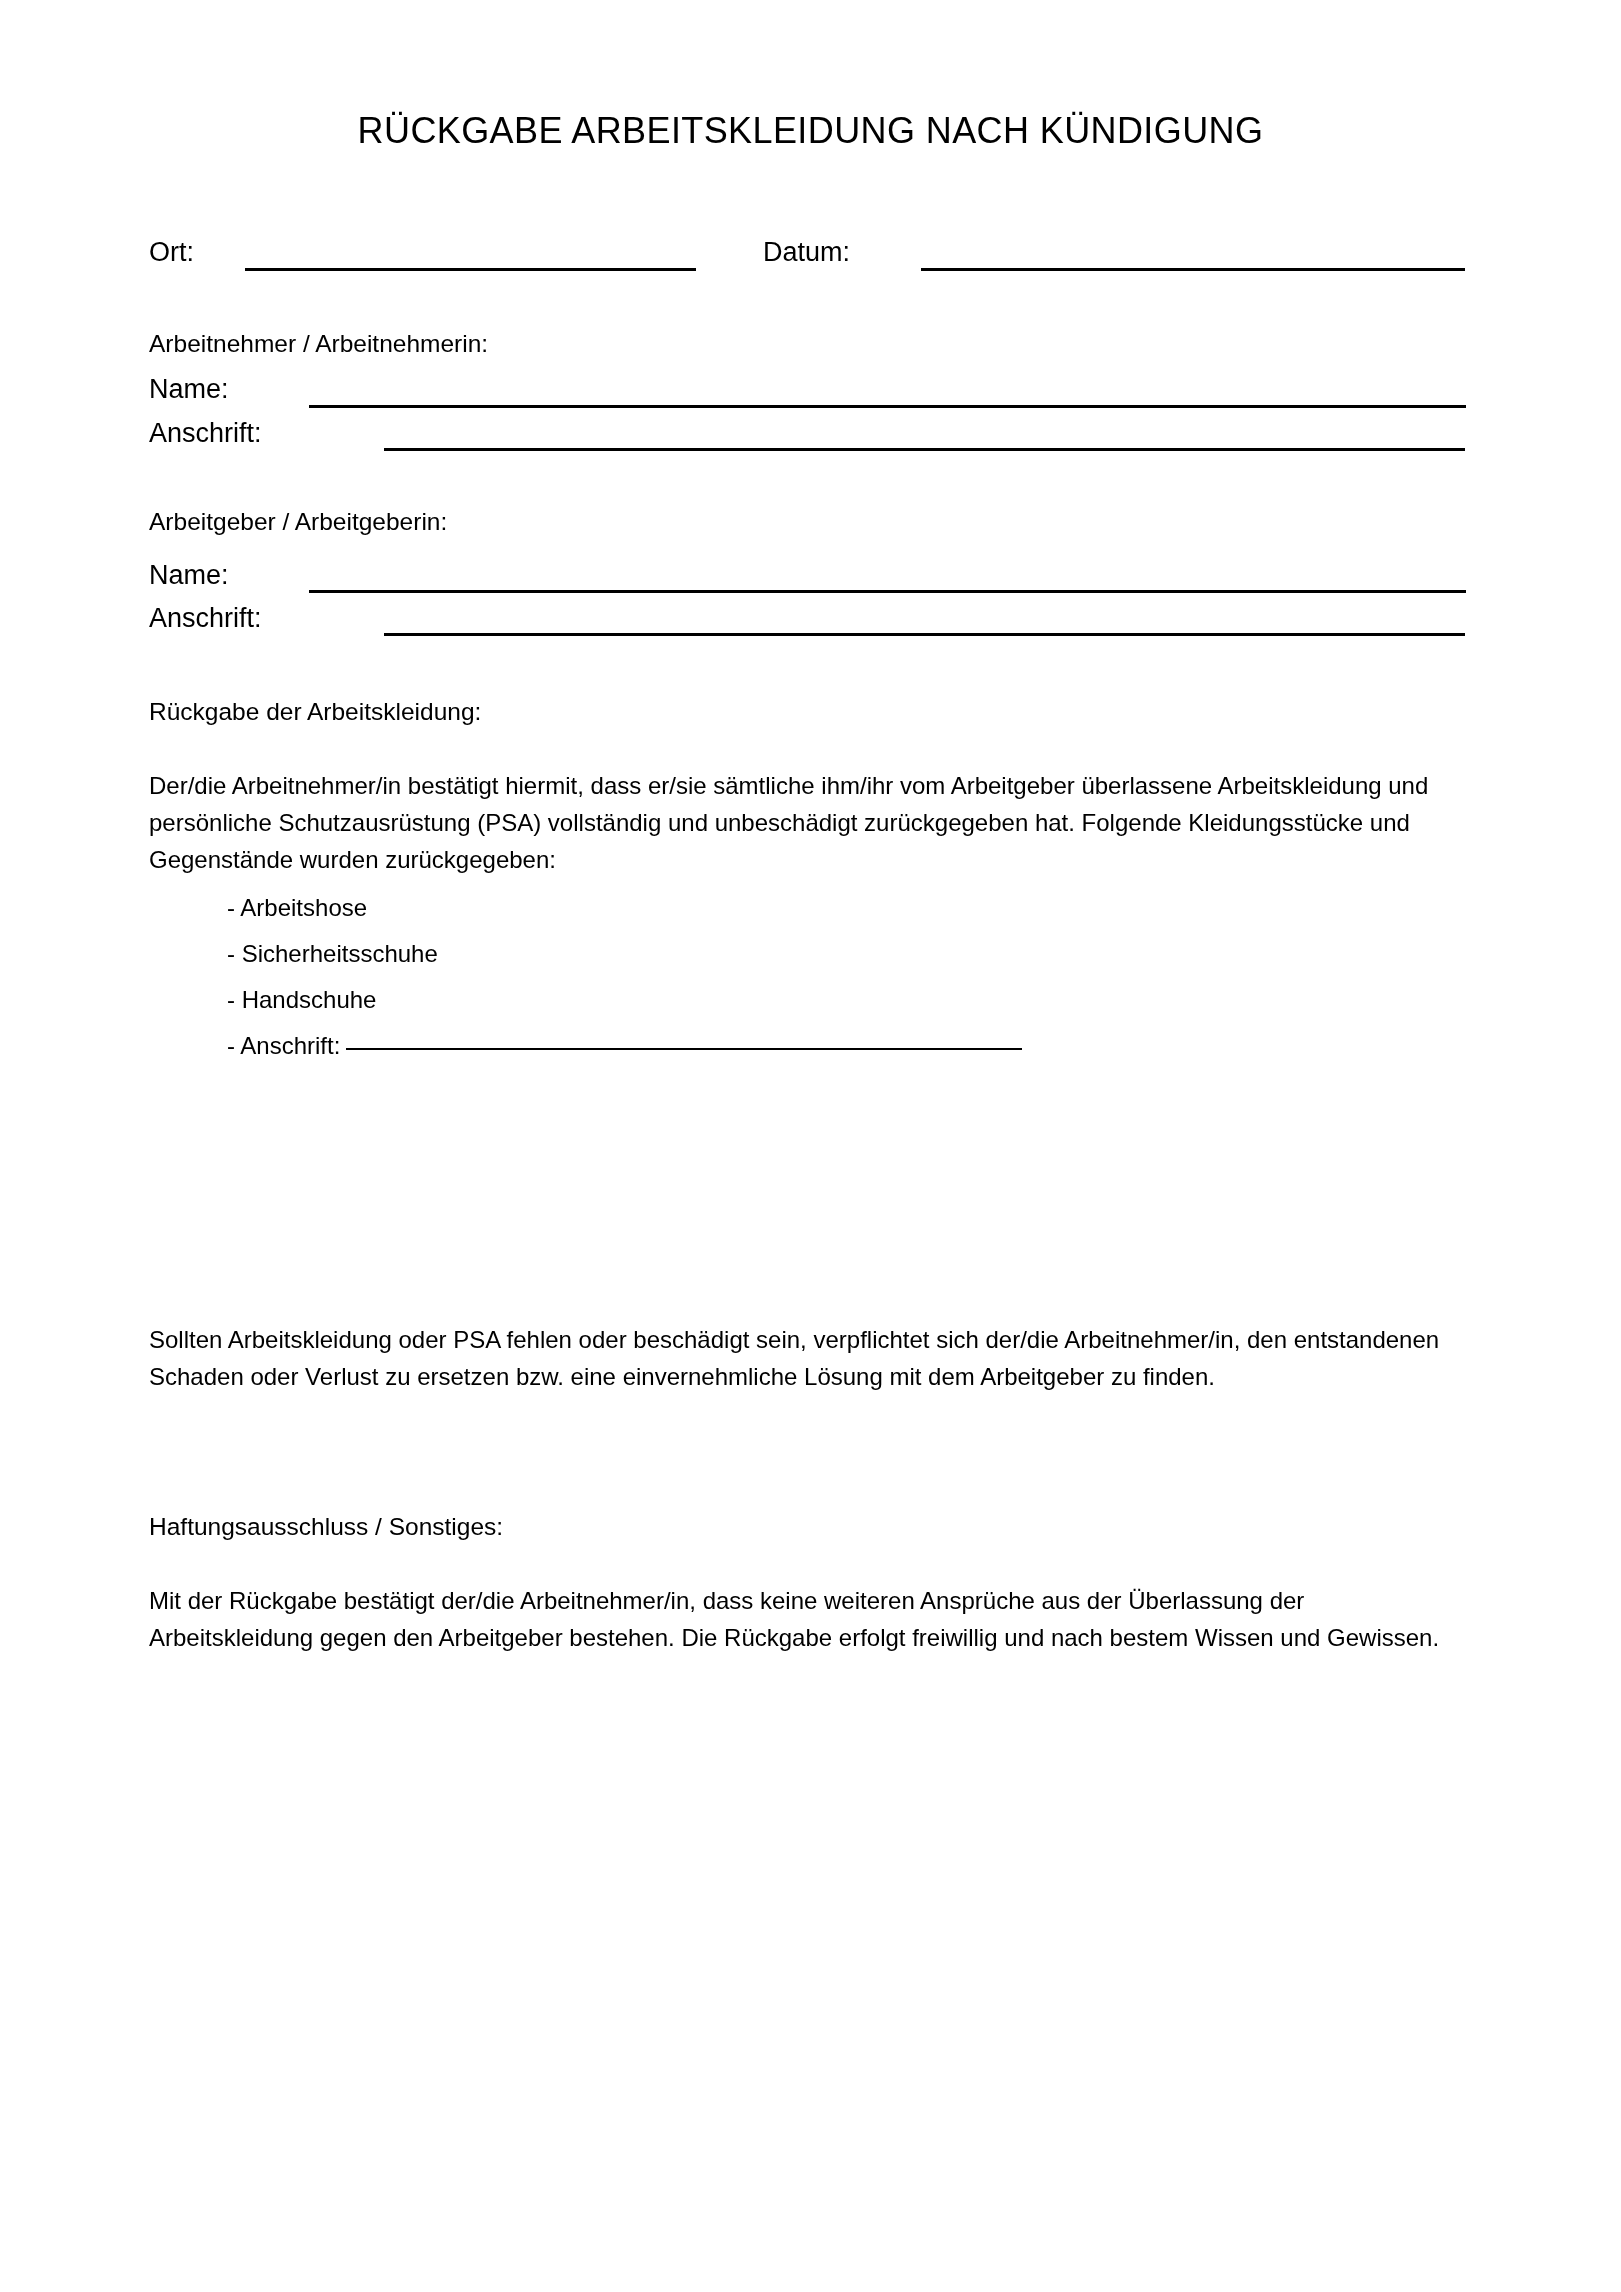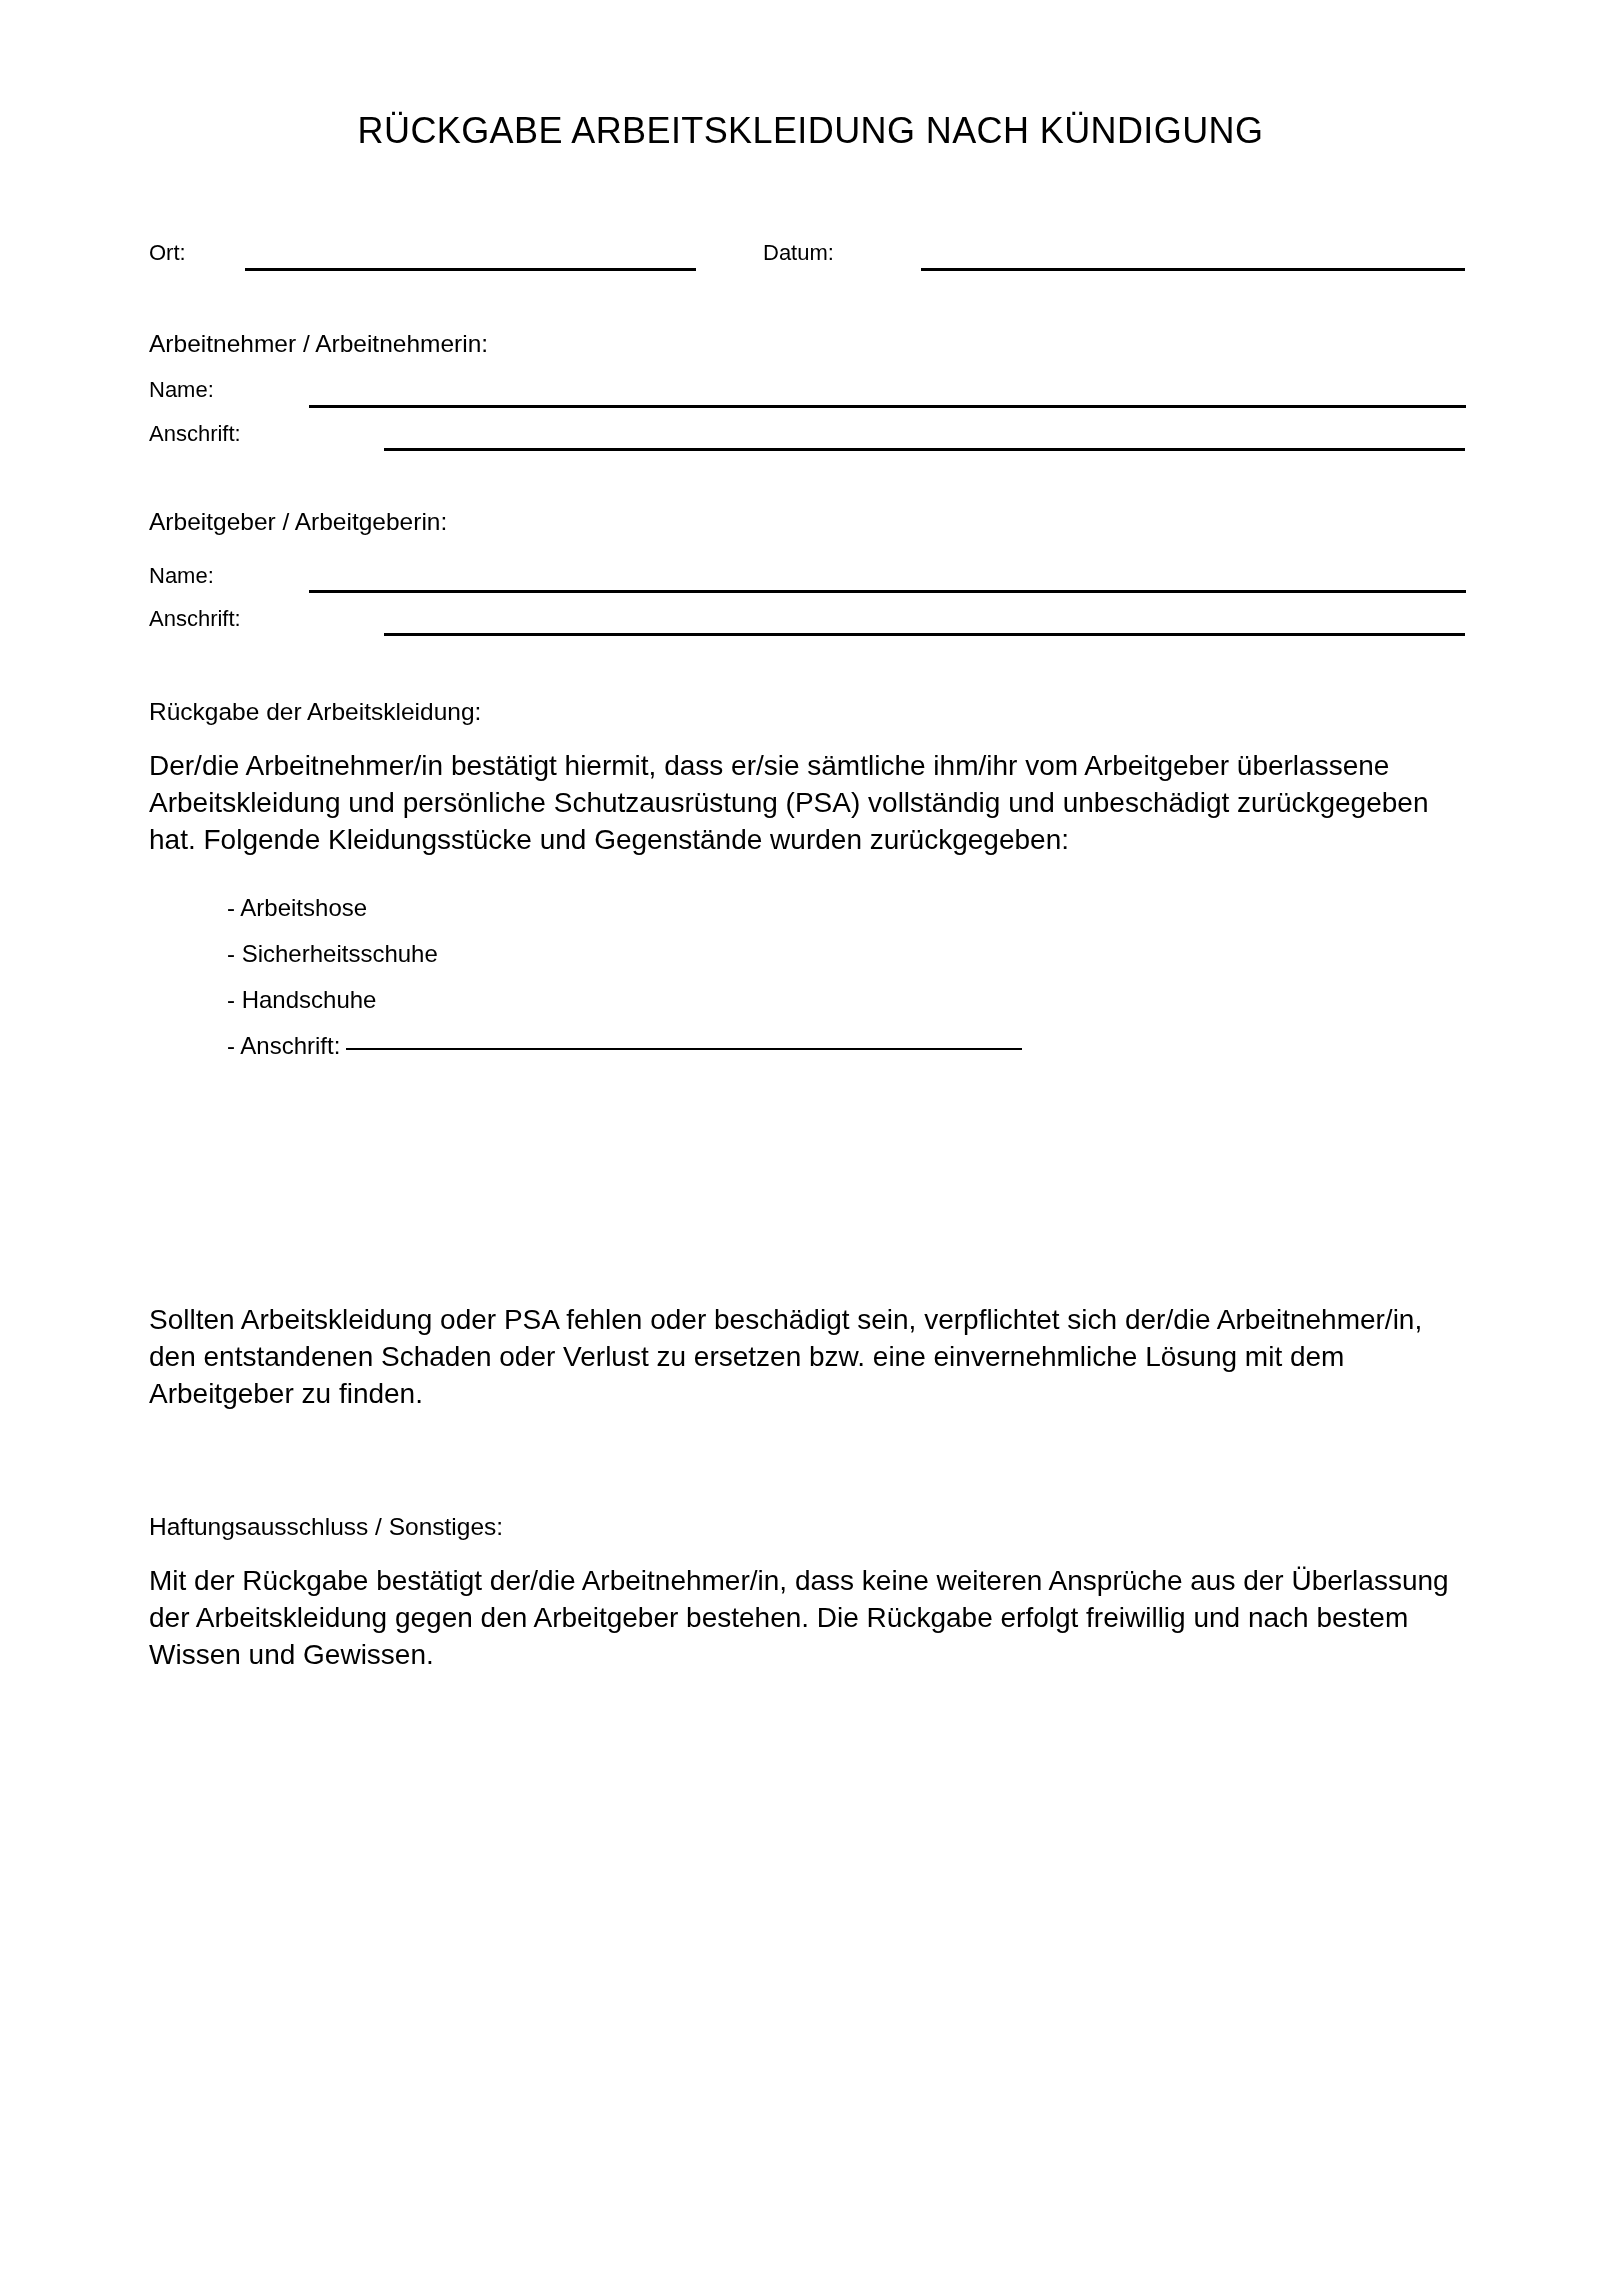--- a/index.html
+++ b/index.html
@@ -32,21 +32,21 @@
     text-align: center;
     font-size: 36px;
     font-weight: 400;
     letter-spacing: 0.4px;
     white-space: nowrap;
   }
 
   
   .row {
     position: absolute;
-    font-size: 22px;
+    font-size: 27px;
     line-height: 29px;
     white-space: nowrap;
   }
 
   
   .rule {
     position: absolute;
     height: 2.9px;
     background: #000000;
   }
@@ -55,23 +55,24 @@
   .section-heading {
     position: absolute;
     font-size: 24.5px;
     line-height: 31px;
     white-space: nowrap;
   }
 
   
   .para {
     position: absolute;
-    font-size: 28px;
+    font-size: 24px;
     line-height: 37px;
     text-align: left;
+    margin-top: 20px;
   }
 
   
   .list {
     position: absolute;
     left: 227px;
     font-size: 24px;
     line-height: 46px;
   }
 

